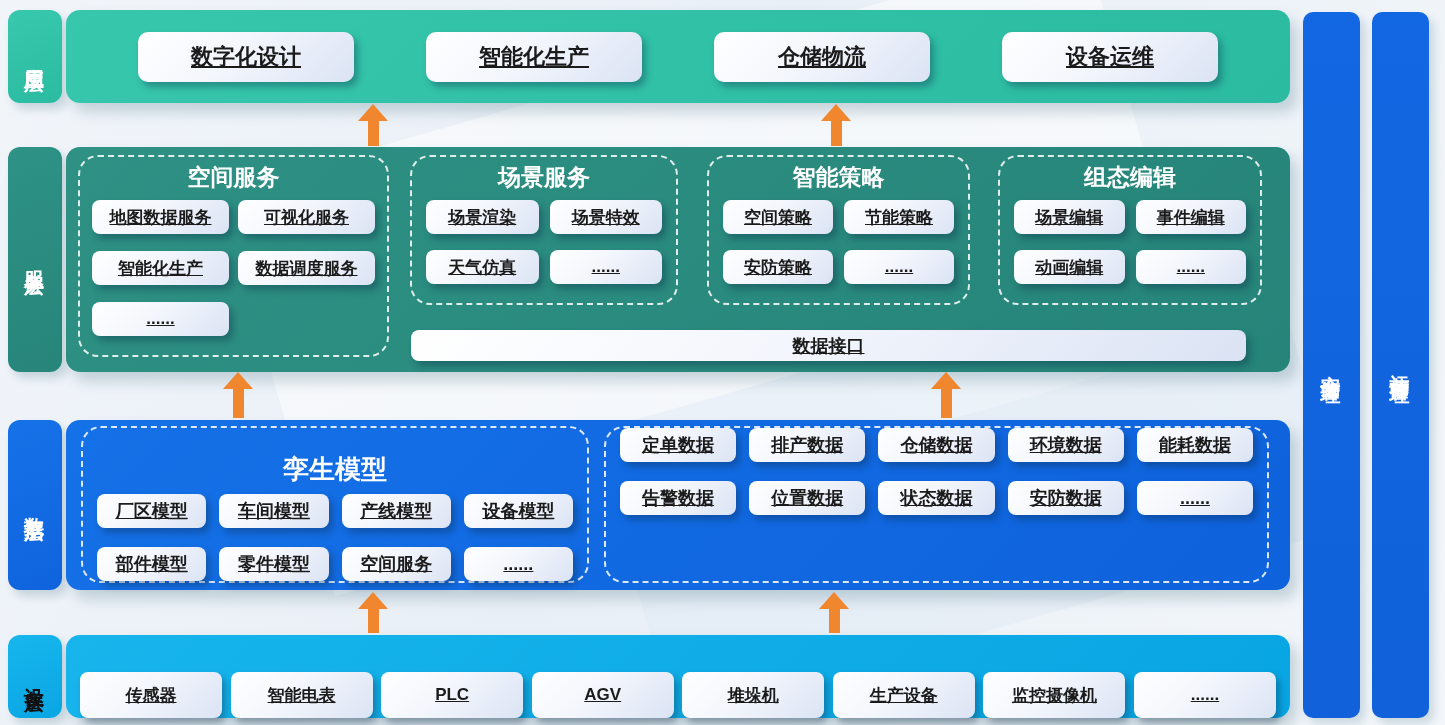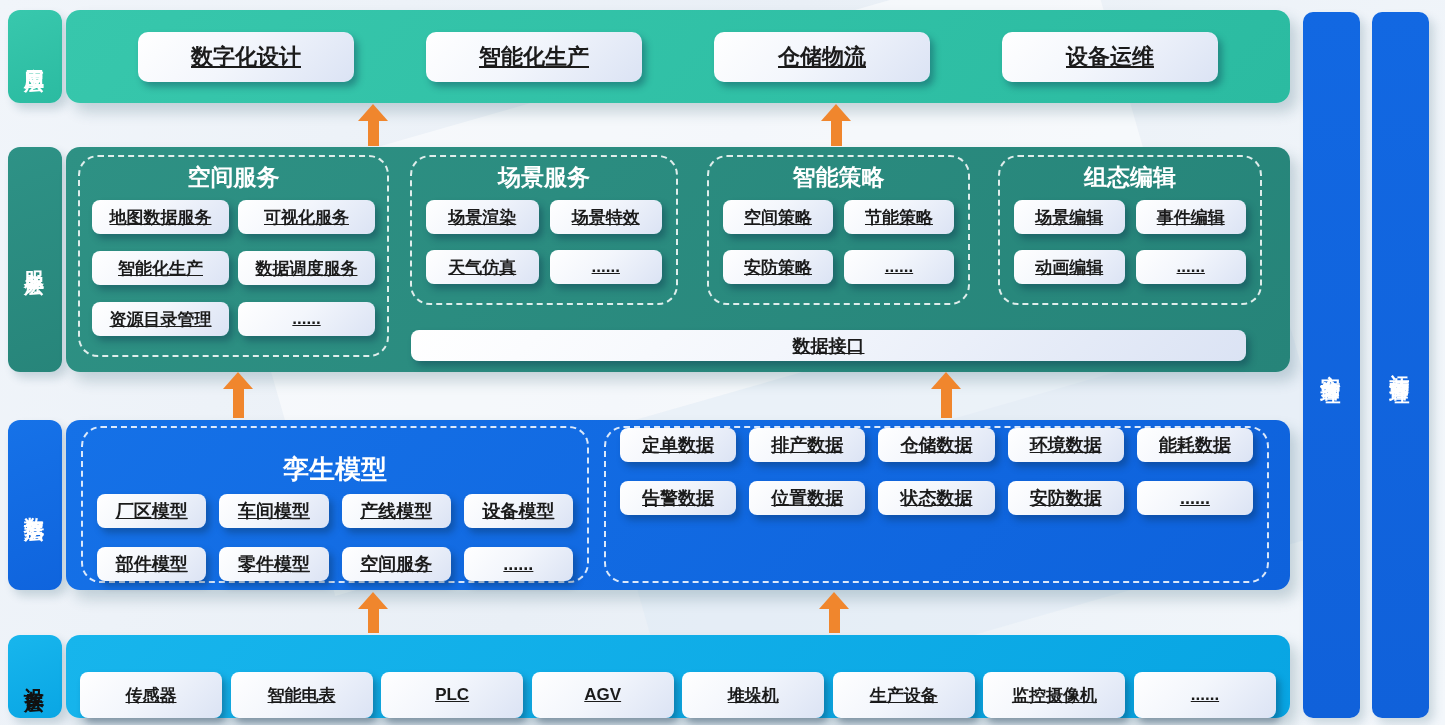--- a/index.html
+++ b/index.html
@@ -92,21 +92,20 @@
     </div>
 
   <div class="band service">
     <div class="group g-space">
       <div class="g-title">空间服务</div>
       <div class="g-grid grid2a">
           <div class="chip sm">地图数据服务</div>
           <div class="chip sm">可视化服务</div>
           <div class="chip sm">智能化生产</div>
           <div class="chip sm">数据调度服务</div>
-          <div class="chip sm">资源目录管理</div>
           <div class="chip sm">......</div>
         </div>
     </div>
     <div class="group g-scene">
       <div class="g-title">场景服务</div>
       <div class="g-grid grid2b">
           <div class="chip sm">场景渲染</div>
           <div class="chip sm">场景特效</div>
           <div class="chip sm">天气仿真</div>
           <div class="chip sm">......</div>

